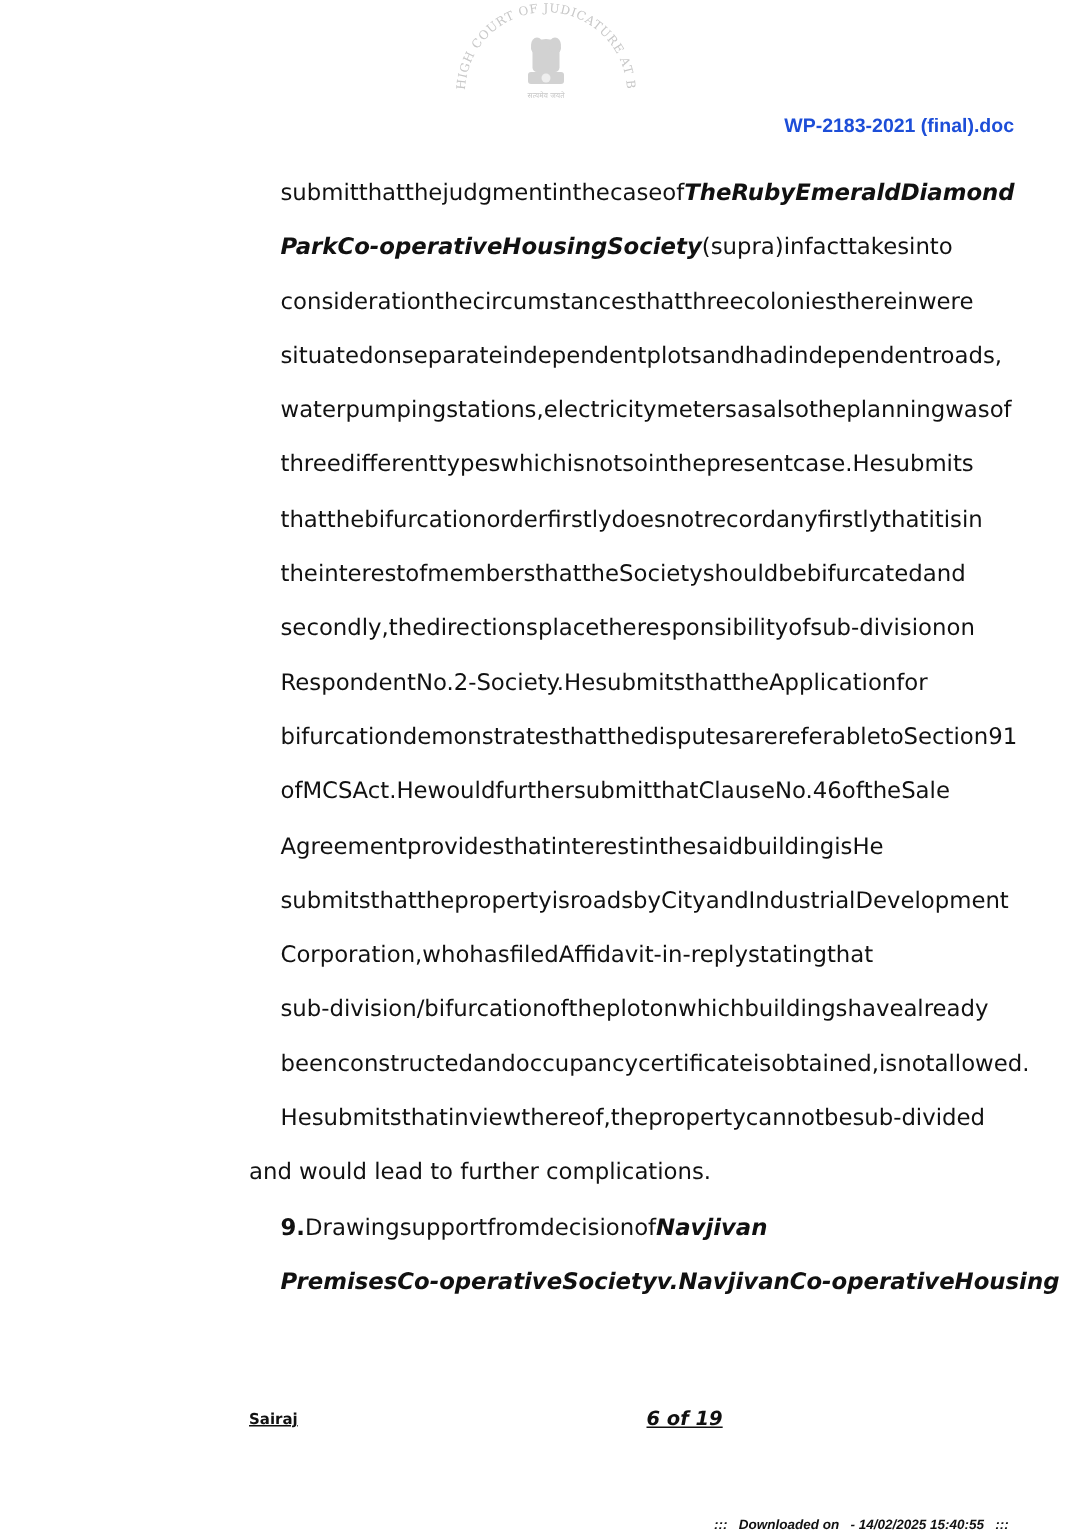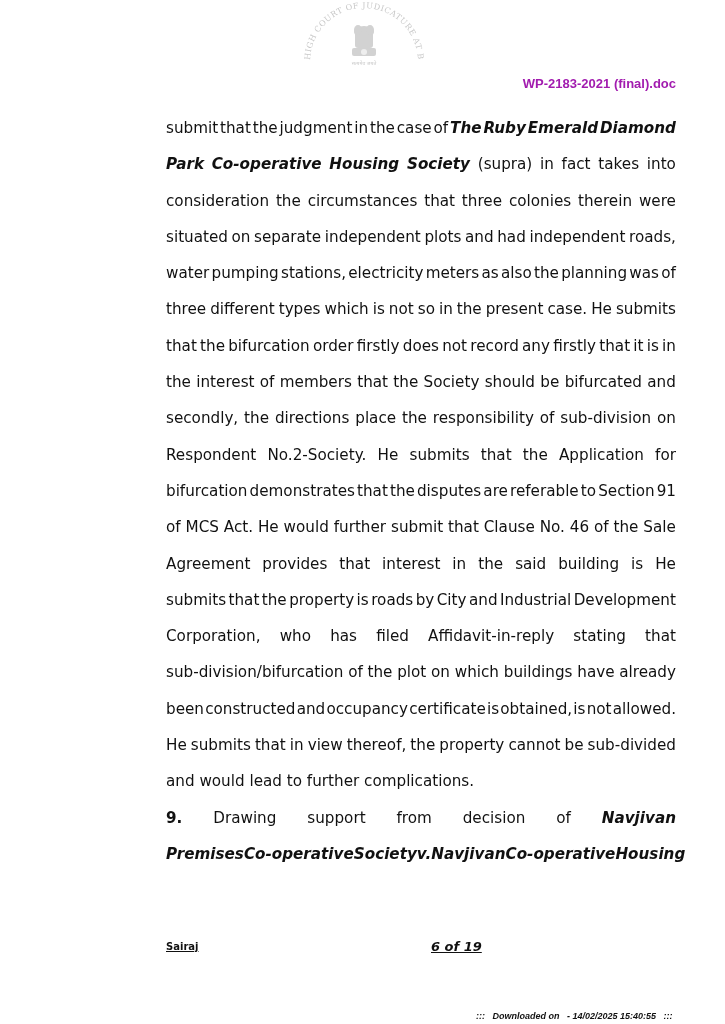--- a/index.html
+++ b/index.html
@@ -1,22 +1,22 @@
 <!DOCTYPE html>
 <html><head>
 <meta charset="utf-8">
 <style>
   html, body { margin: 0; padding: 0; background: #ffffff; }
   body { width: 725px; height: 1024px; position: relative; overflow: hidden; font-family: "DejaVu Sans", sans-serif; color: #111; }
   .emblem { position: absolute; left: 300px; top: 2px; width: 128px; height: 66px; }
-  .doc-id { position: absolute; right: 49px; top: 76px; font-family: "Liberation Sans", sans-serif; font-weight: bold; font-size: 13px; color: #a21caf; }
+  .doc-id { position: absolute; right: 49px; top: 76px; font-family: "Liberation Sans", sans-serif; font-weight: bold; font-size: 13px; color: #1d4ed8; }
   .body-text { position: absolute; left: 166px; top: 110px; width: 510px; font-size: 15.2px; }
   .line { display: block; height: 36.3px; line-height: 36.3px; text-align: justify; text-align-last: justify; white-space: nowrap; }
   .line.last { text-align-last: left; }
-  .line .inner { display: flex; justify-content: space-between; width: 100%; }
+  .line .inner { display: flex; justify-content: flex-start; width: 100%; margin-left: 21px; }
   .bi { font-weight: bold; font-style: italic; }
   .b { font-weight: bold; }
   .footer-name { position: absolute; left: 166px; top: 941px; font-size: 10px; font-weight: bold; text-decoration: underline; }
   .footer-page { position: absolute; left: 396px; top: 939px; font-size: 13px; font-weight: bold; font-style: italic; text-decoration: underline; margin-left: 35px; }
   .stamp { position: absolute; top: 1011px; font-family: "Liberation Sans", sans-serif; font-size: 9px; font-weight: bold; font-style: italic; color: #111; white-space: pre; }
   .stamp-left { left: 168px; margin-top: 25px; }
   .stamp-right { left: 476px; }
 </style>
 </head>
 <body>

